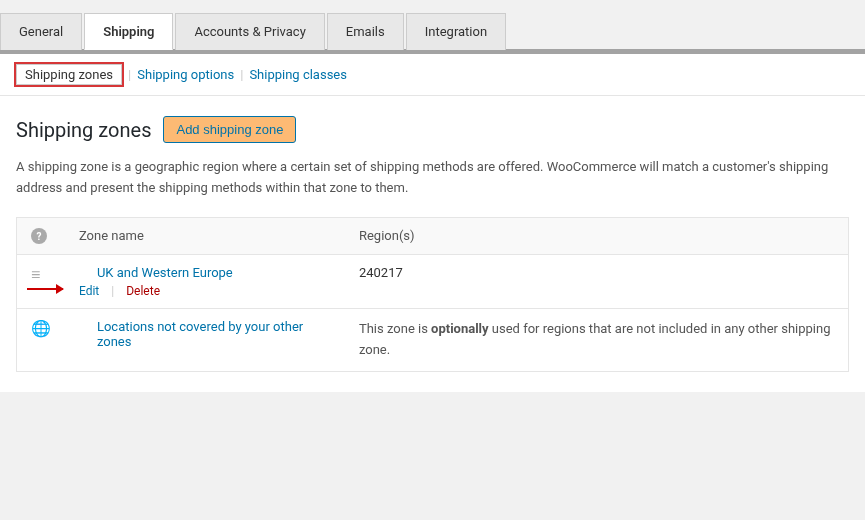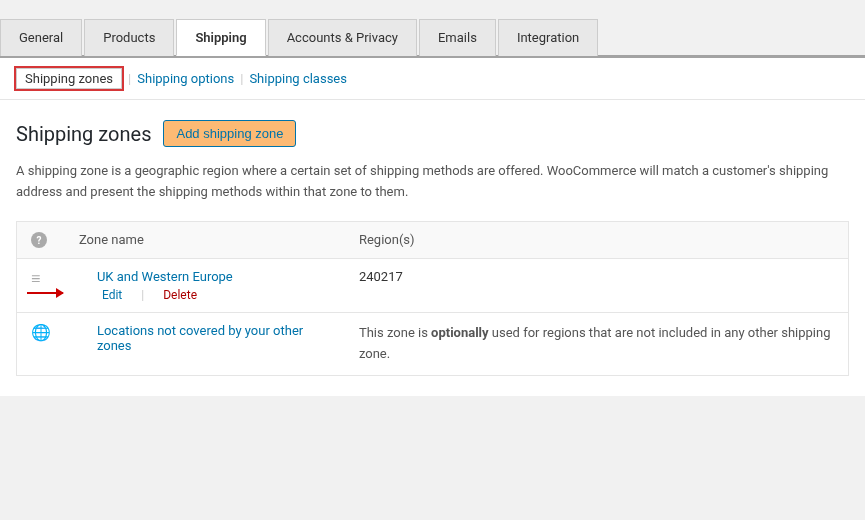--- a/index.html
+++ b/index.html
@@ -7,22 +7,22 @@
       font-family: -apple-system, BlinkMacSystemFont, "Segoe UI", Roboto, sans-serif;
       font-size: 13px;
       background: #f1f1f1;
       color: #333;
     }
 
     
     .tabs-bar {
       display: flex;
       background: #f1f1f1;
-      border-bottom: 3px solid #a3a3a3;
-      padding-top: 18px;
+      border-bottom: 5px solid #a3a3a3;
+      padding-top: 12px;
     }
     .tab {
       padding: 10px 18px;
       cursor: pointer;
       border: 1px solid #ccc;
       border-bottom: none;
       background: #e8e8e8;
       margin-right: 2px;
       font-size: 13px;
       color: #333;
@@ -157,24 +157,23 @@
       cursor: pointer;
     }
 
     .globe-icon {
       font-size: 16px;
       color: #555;
     }
 
     .row-actions {
       display: flex;
-      gap: 15px;
+      gap: 8px;
       margin-top: 4px;
       align-items: flex-end;
-      margin-left: 23px;
     }
     .row-action-link {
       color: #0073aa;
       text-decoration: none;
       font-size: 12px;
       cursor: pointer;
     }
     .row-action-link.delete {
       color: #a00;
     }
@@ -212,21 +211,20 @@
     }
     .last-row-desc strong {
       font-weight: 700;
     }
   </style>
 </head>
 <body>
 
 <div class="tabs-bar">
   <div class="tab">General</div>
-  <div class="tab">Products</div>
   <div class="tab active">Shipping</div>
   <div class="tab">Accounts &amp; Privacy</div>
   <div class="tab">Emails</div>
   <div class="tab">Integration</div>
 </div>
 
 <div class="sub-nav">
   <a class="sub-nav-item active">Shipping zones</a>
   <span class="sub-nav-sep">|</span>
   <a class="sub-nav-item">Shipping options</a>

